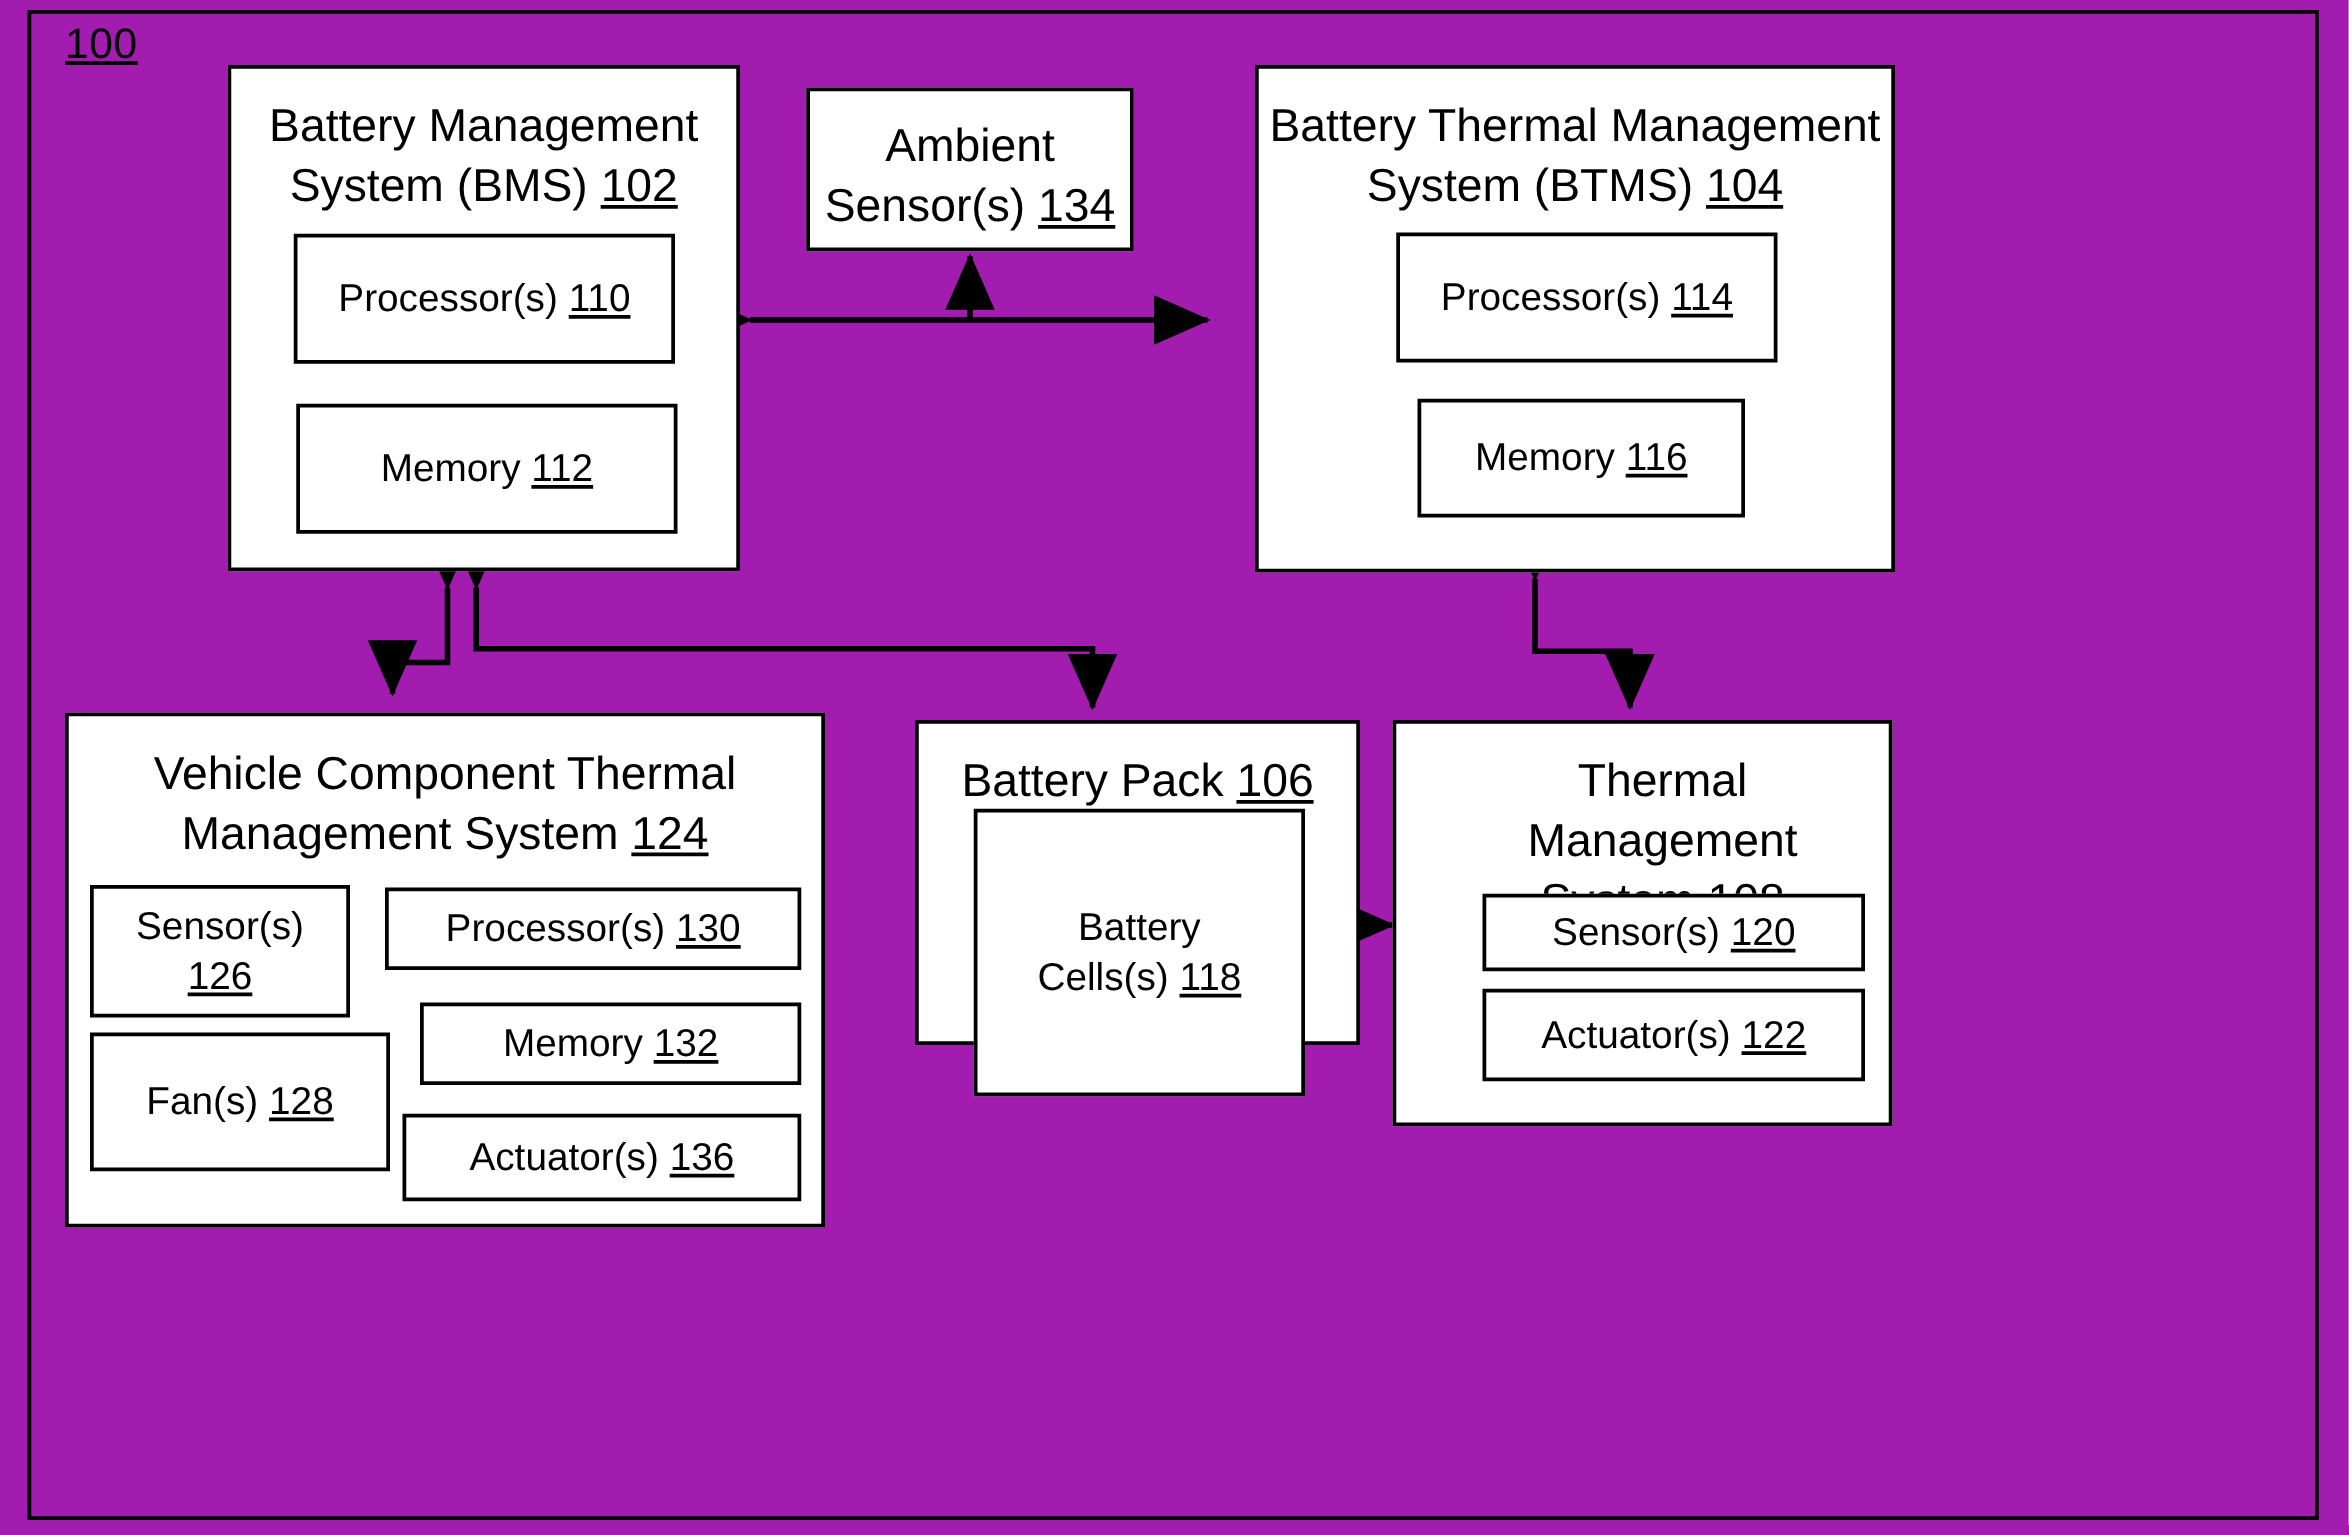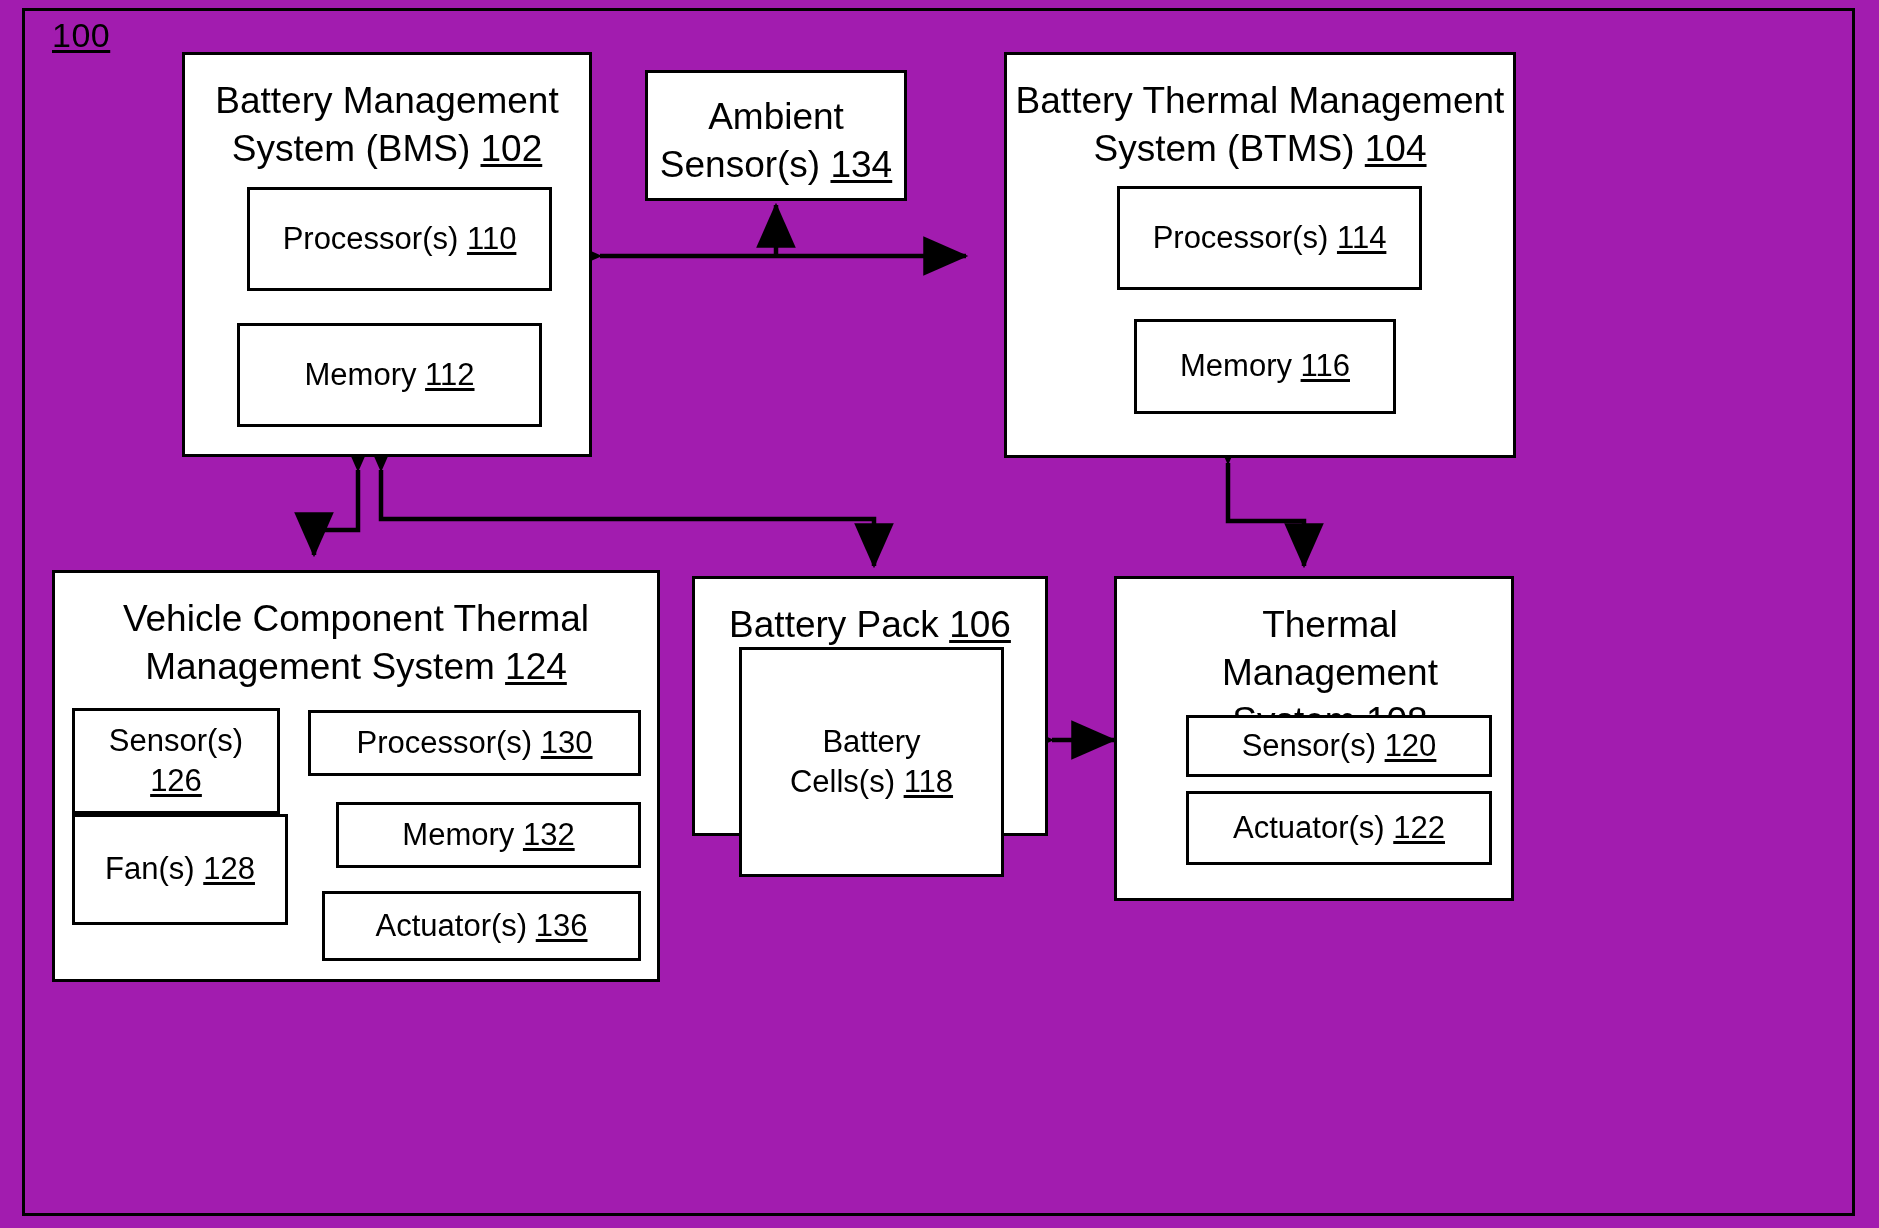--- a/index.html
+++ b/index.html
@@ -108,21 +108,21 @@
     </g>
   </svg>
 
   <div class="box" style="left:182px;top:52px;width:410px;height:405px;">
     <div class="title" style="top:22px;">
       <span>Battery Management</span><br>
       <span>System (BMS)</span>
       <span class="num">102</span>
     </div>
 
-    <div class="inner" style="left:50px;top:132px;width:305px;height:104px;margin-left:12px;">
+    <div class="inner" style="left:50px;top:132px;width:305px;height:104px;">
       <span class="lbl">
         <span>Processor(s)</span>
         <span class="num">110</span>
       </span>
     </div>
 
     <div class="inner" style="left:52px;top:268px;width:305px;height:104px;">
       <span class="lbl">
         <span>Memory</span>
         <span class="num">112</span>
@@ -167,21 +167,21 @@
       <span class="num">124</span>
     </div>
 
     <div class="inner" style="left:17px;top:135px;width:208px;height:106px;">
       <span class="lbl">
         <span>Sensor(s)</span><br>
         <span class="num">126</span>
       </span>
     </div>
 
-    <div class="inner" style="left:17px;top:241px;width:216px;height:111px;align-items:center;">
+    <div class="inner" style="left:17px;top:253px;width:240px;height:111px;align-items:center;">
       <span class="lbl">
         <span>Fan(s)</span>
         <span class="num">128</span>
       </span>
     </div>
 
     <div class="inner" style="left:253px;top:137px;width:333px;height:66px;">
       <span class="lbl">
         <span>Processor(s)</span>
         <span class="num">130</span>
@@ -196,21 +196,21 @@
     </div>
 
     <div class="inner" style="left:267px;top:318px;width:319px;height:70px;">
       <span class="lbl">
         <span>Actuator(s)</span>
         <span class="num">136</span>
       </span>
     </div>
   </div>
 
-  <div class="box" style="left:692px;top:576px;width:356px;height:260px;">
+  <div class="box" style="left:732px;top:576px;width:356px;height:260px;">
     <div class="title" style="top:22px;">
       <span>Battery Pack</span>
       <span class="num">106</span>
     </div>
 
     <div class="inner" style="left:44px;top:68px;width:265px;height:230px;">
       <span class="lbl">
         <span>Battery</span><br>
         <span>Cells(s)</span>
         <span class="num">118</span>

